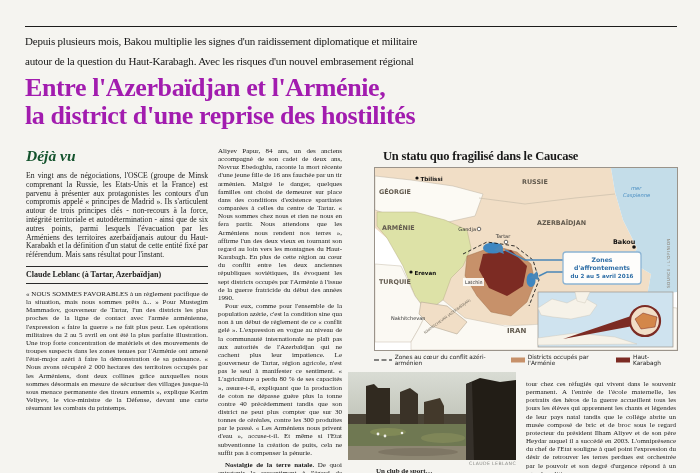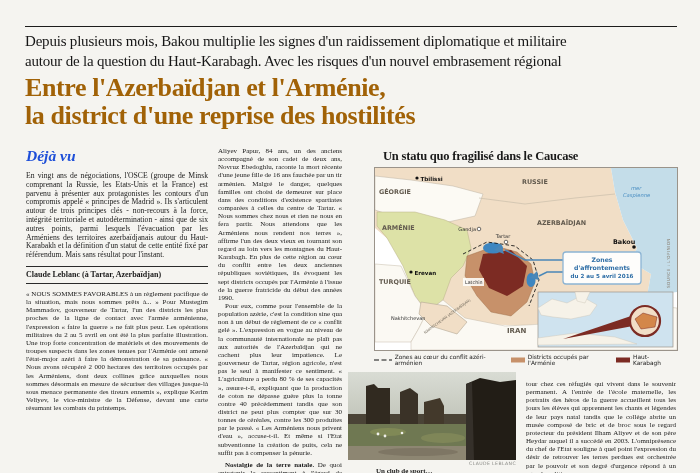--- a/index.html
+++ b/index.html
@@ -1,26 +1,26 @@
 <!DOCTYPE html>
 <html><head>
 <meta charset="utf-8">
 <style>
   html,body{margin:0;padding:0;background:#9a9a9a;}
   .page{position:relative;width:700px;height:473px;background:#f5f4f0;overflow:hidden;
         font-family:"Liberation Serif","DejaVu Serif",serif;color:#1a1a1a;}
   .abs{position:absolute;}
   .rule-top{left:25px;top:26px;width:652px;height:0;border-top:1.6px solid #1c1c1c;}
-  .standfirst{left:25px;top:31px;width:655px;font-size:15px;line-height:20px;color:#161616;letter-spacing:-0.2px;}
-  .headline{left:25px;top:74px;width:660px;font-weight:700;font-size:26px;line-height:27.5px;color:#a16207;letter-spacing:-0.4px;}
+  .standfirst{left:25px;top:31px;width:655px;font-size:11px;line-height:20px;color:#161616;letter-spacing:-0.2px;}
+  .headline{left:25px;top:74px;width:660px;font-weight:700;font-size:26px;line-height:27.5px;color:#a21caf;letter-spacing:-0.4px;}
   .col{overflow:hidden;}
   .col1{left:26px;top:147px;width:182px;height:326px;}
   .col2{left:218px;top:147px;width:124px;height:326px;}
   .col3{left:526px;top:380px;width:150px;height:104px;}
-  .kicker{font-style:italic;font-weight:700;font-size:15.5px;color:#1d4ed8;margin:0 0 7px 0;}
+  .kicker{font-style:italic;font-weight:700;font-size:15.5px;color:#14532d;margin:0 0 7px 0;}
   .intro{margin:0;font-size:7.7px;line-height:8.8px;text-align:justify;}
   .intro .b{font-weight:400;}
   .byline{margin:6px 0 6px 0;padding:3px 0 4px 0;border-top:0.8px solid #2a2a2a;border-bottom:0.8px solid #2a2a2a;
           font-weight:700;font-size:8px;}
   .bodyp{margin:0;font-size:7px;line-height:8.15px;text-align:justify;}
   .indent{text-indent:7px;}
   .sp{margin-top:4px;}
   .lead{font-weight:700;}
   
   .map-block{left:374px;top:149px;width:302px;}

